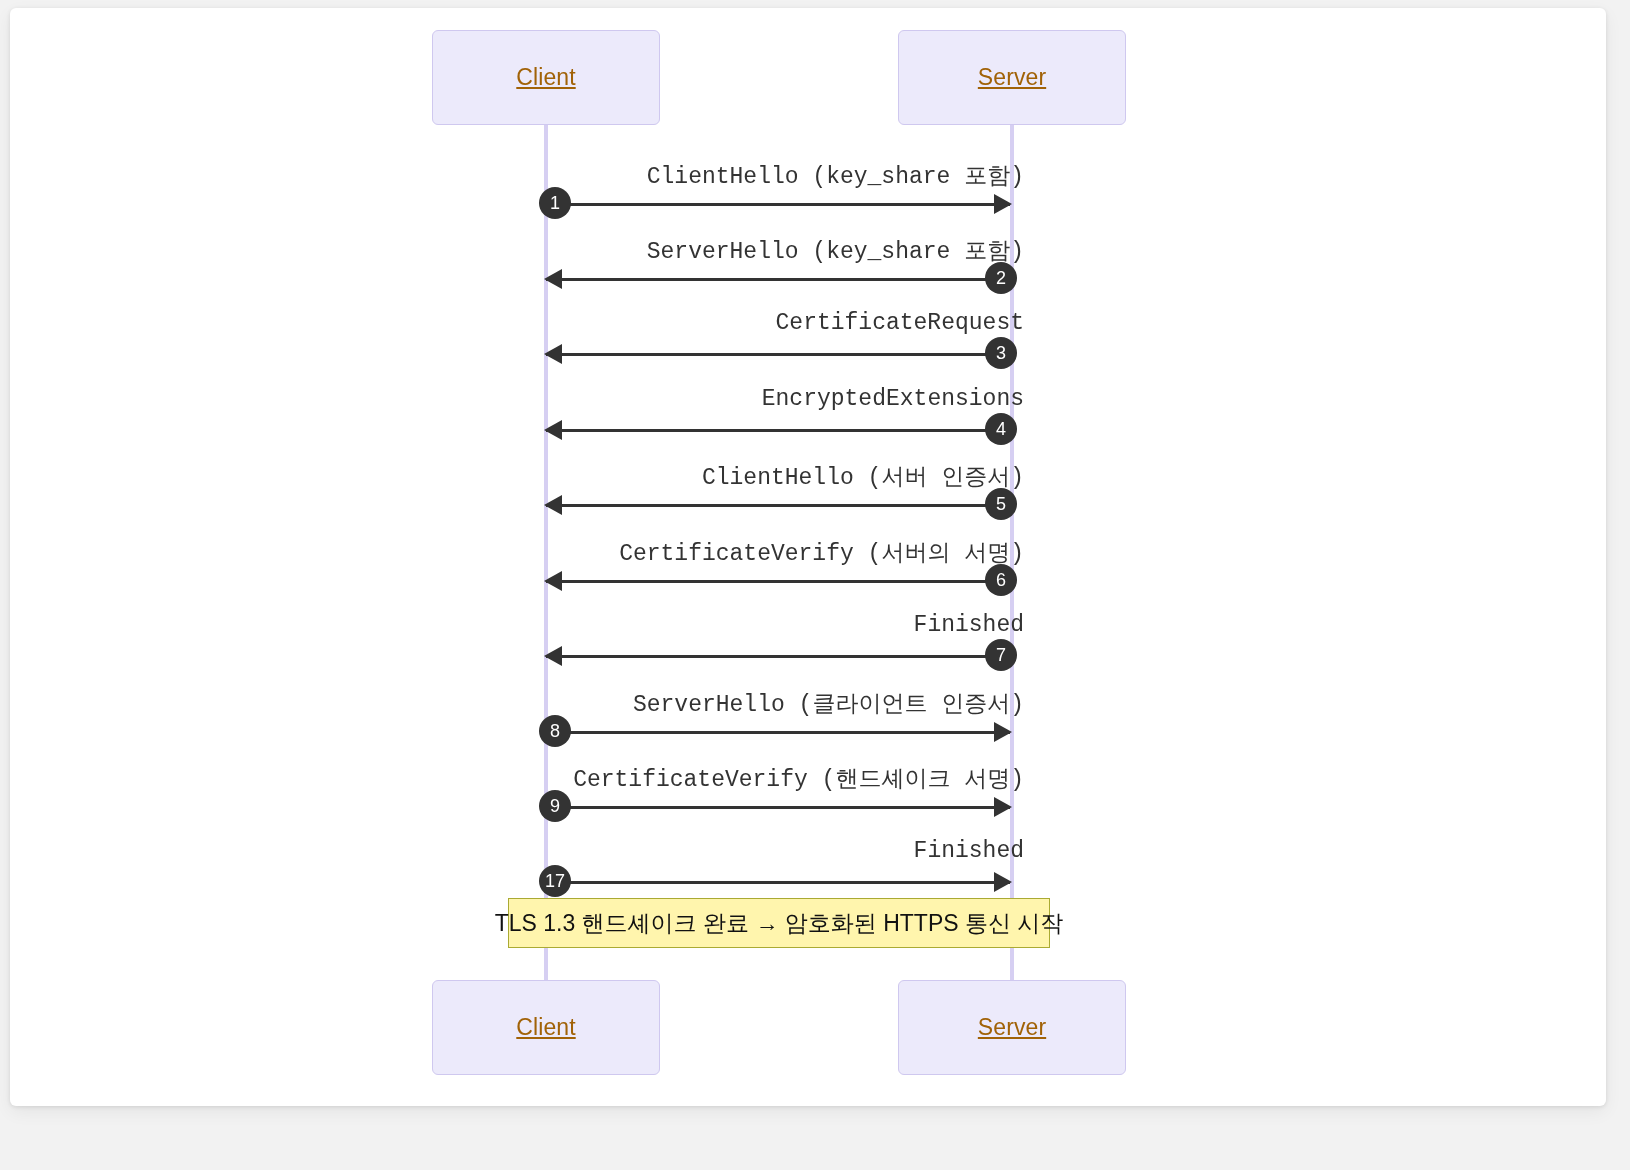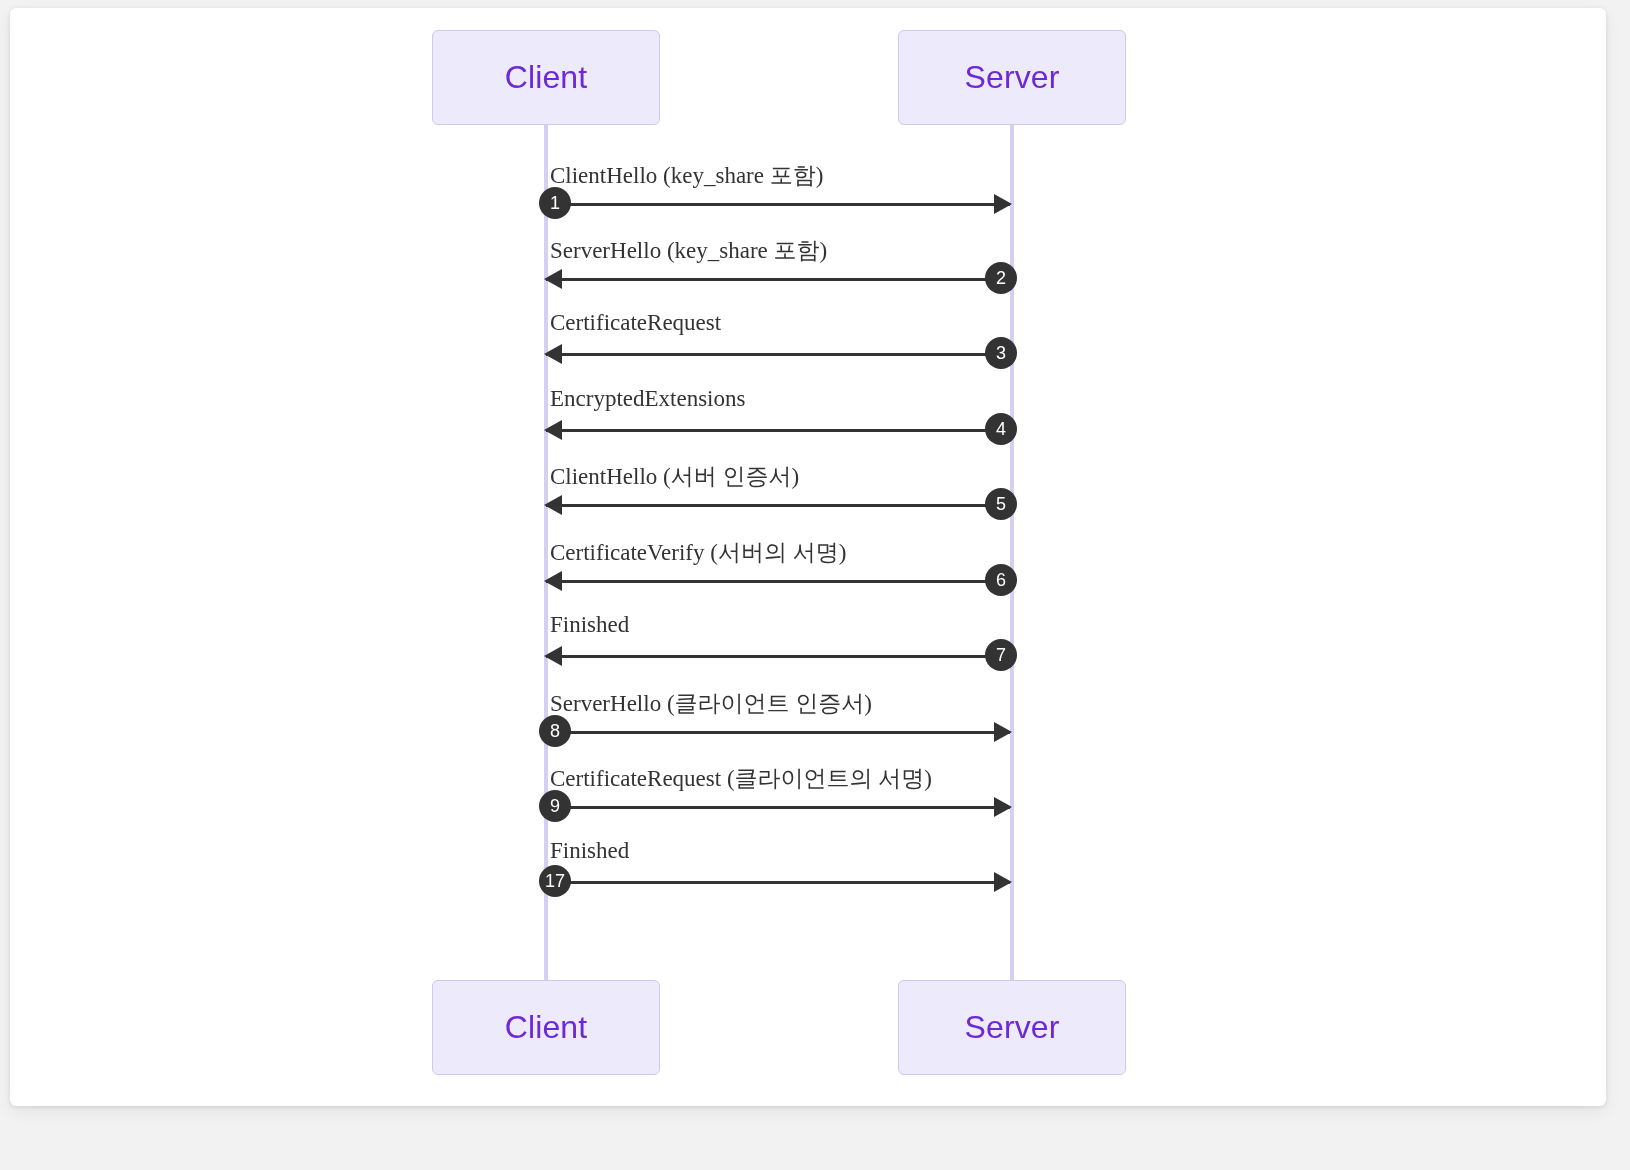--- a/index.html
+++ b/index.html
@@ -39,24 +39,25 @@
     position: absolute;
     background: #ECEAFB;
     border: 1.6px solid #CFC8EF;
     border-radius: 6px;
     display: flex;
     align-items: center;
     justify-content: center;
     box-sizing: border-box;
   }
   .actor-label {
-    font-size: 32px;
-    color: #6d28d9;
+    font-size: 23px;
+    color: #a16207;
     font-family: "Liberation Sans", "DejaVu Sans", sans-serif;
     letter-spacing: 0.1px;
+    text-decoration: underline;
   }
 
   .actor-client-top   { left: 422px; top: 22px;  width: 228px; height: 95px; }
   .actor-server-top   { left: 888px; top: 22px;  width: 228px; height: 95px; }
   .actor-client-bot   { left: 422px; top: 972px; width: 228px; height: 95px; }
   .actor-server-bot   { left: 888px; top: 972px; width: 228px; height: 95px; }
 
   
   .lifeline {
     position: absolute;
@@ -70,28 +71,28 @@
 
   
   .msg {
     position: absolute;
     left: 536px;
     width: 464px;
     height: 0;
   }
   .msg-label {
     position: absolute;
-    left: 4px;
+    left: 14px;
     width: 464px;
-    text-align: left;
+    text-align: right;
     font-size: 23px;
     color: #333333;
     top: -43px;
     white-space: nowrap;
-    font-family: Liberation Serif, serif;
+    font-family: Liberation Mono, monospace;
   }
   .msg-line {
     position: absolute;
     left: 0;
     top: 0;
     width: 464px;
     height: 2.6px;
     background: #333333;
   }
   .arrowhead {
@@ -210,33 +211,36 @@
     </div>
 
     <div class="msg" style="top:723px">
       <span class="msg-label">ServerHello (클라이언트 인증서)</span>
       <span class="msg-line"></span>
       <span class="arrowhead arrow-right"></span>
       <span class="seq-badge seq-left">8</span>
     </div>
 
     <div class="msg" style="top:798px">
-      <span class="msg-label">CertificateRequest (클라이언트의 서명)</span>
+      <span class="msg-label">CertificateVerify (핸드셰이크 서명)</span>
       <span class="msg-line"></span>
       <span class="arrowhead arrow-right"></span>
       <span class="seq-badge seq-left">9</span>
     </div>
 
     <div class="msg" style="top:873px">
       <span class="msg-label">Finished</span>
       <span class="msg-line"></span>
       <span class="arrowhead arrow-right"></span>
       <span class="seq-badge seq-left">17</span>
     </div>
 
+    <div class="note-box">
+      <span class="note-text">TLS 1.3 핸드셰이크 완료 → 암호화된 HTTPS 통신 시작</span>
+    </div>
 
     <div class="actor-box actor-client-bot">
       <span class="actor-label">Client</span>
     </div>
     <div class="actor-box actor-server-bot">
       <span class="actor-label">Server</span>
     </div>
 
   </div>
 </div>

